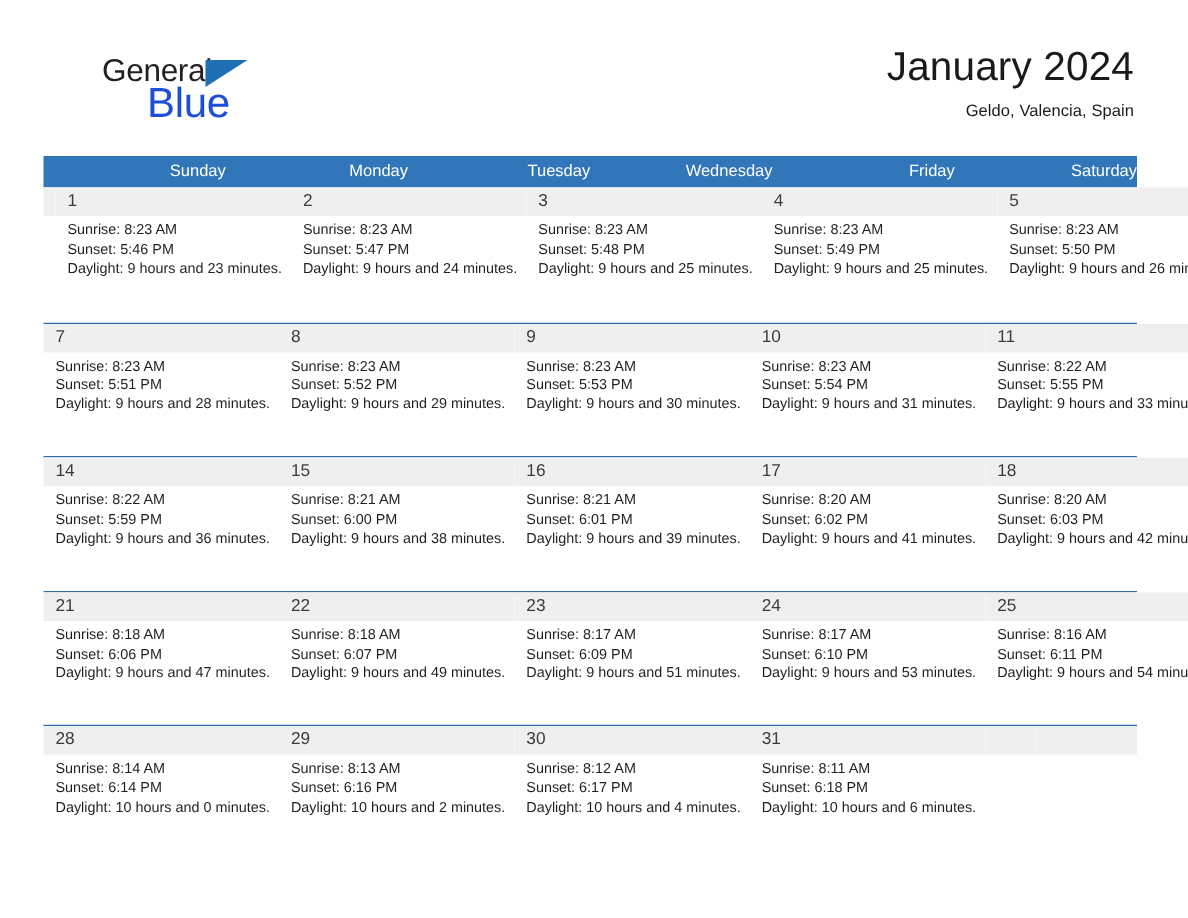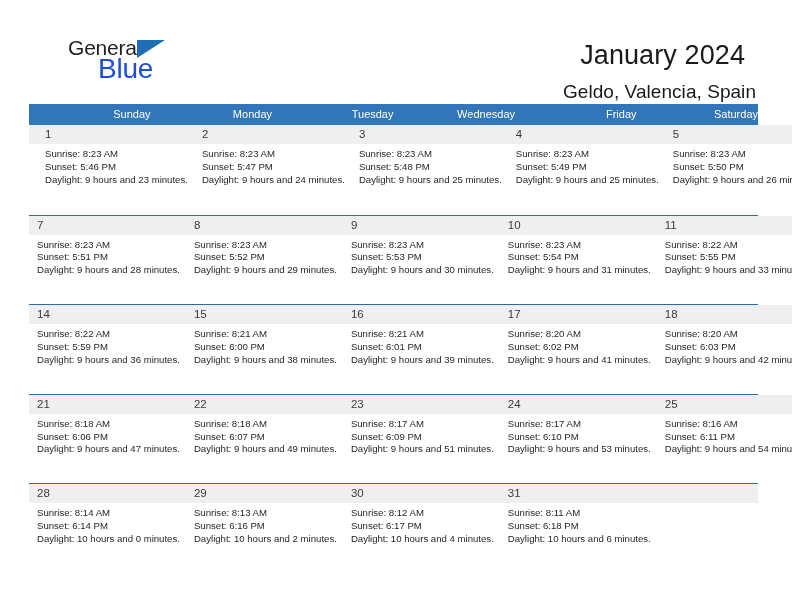--- a/index.html
+++ b/index.html
@@ -71,30 +71,29 @@
     position: absolute;
     right: 36px;
     top: 28px;
     text-align: right;
   }
   .cal-title {
     font-size: 27px;
     color: #1a1a1a;
     line-height: 32px;
     font-weight: normal;
-    margin: 11px;
+    margin: 0;
     letter-spacing: 0.1px;
   }
   .cal-subtitle {
-    font-size: 19px;
+    font-size: 11px;
     color: #1a1a1a;
     line-height: 20px;
     margin: 4px 0 0 0;
     letter-spacing: 0.05px;
-    text-align: center;
   }
 
   
   .calendar {
     position: absolute;
     left: 29px;
     top: 104px;
     width: 729px;
   }
 

